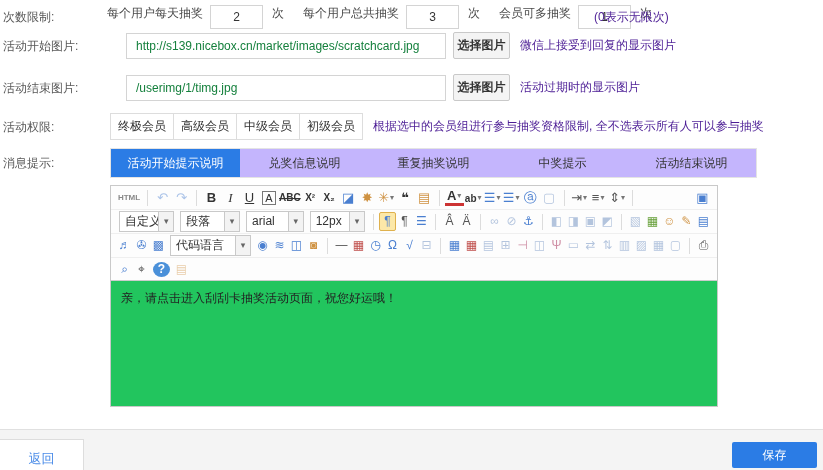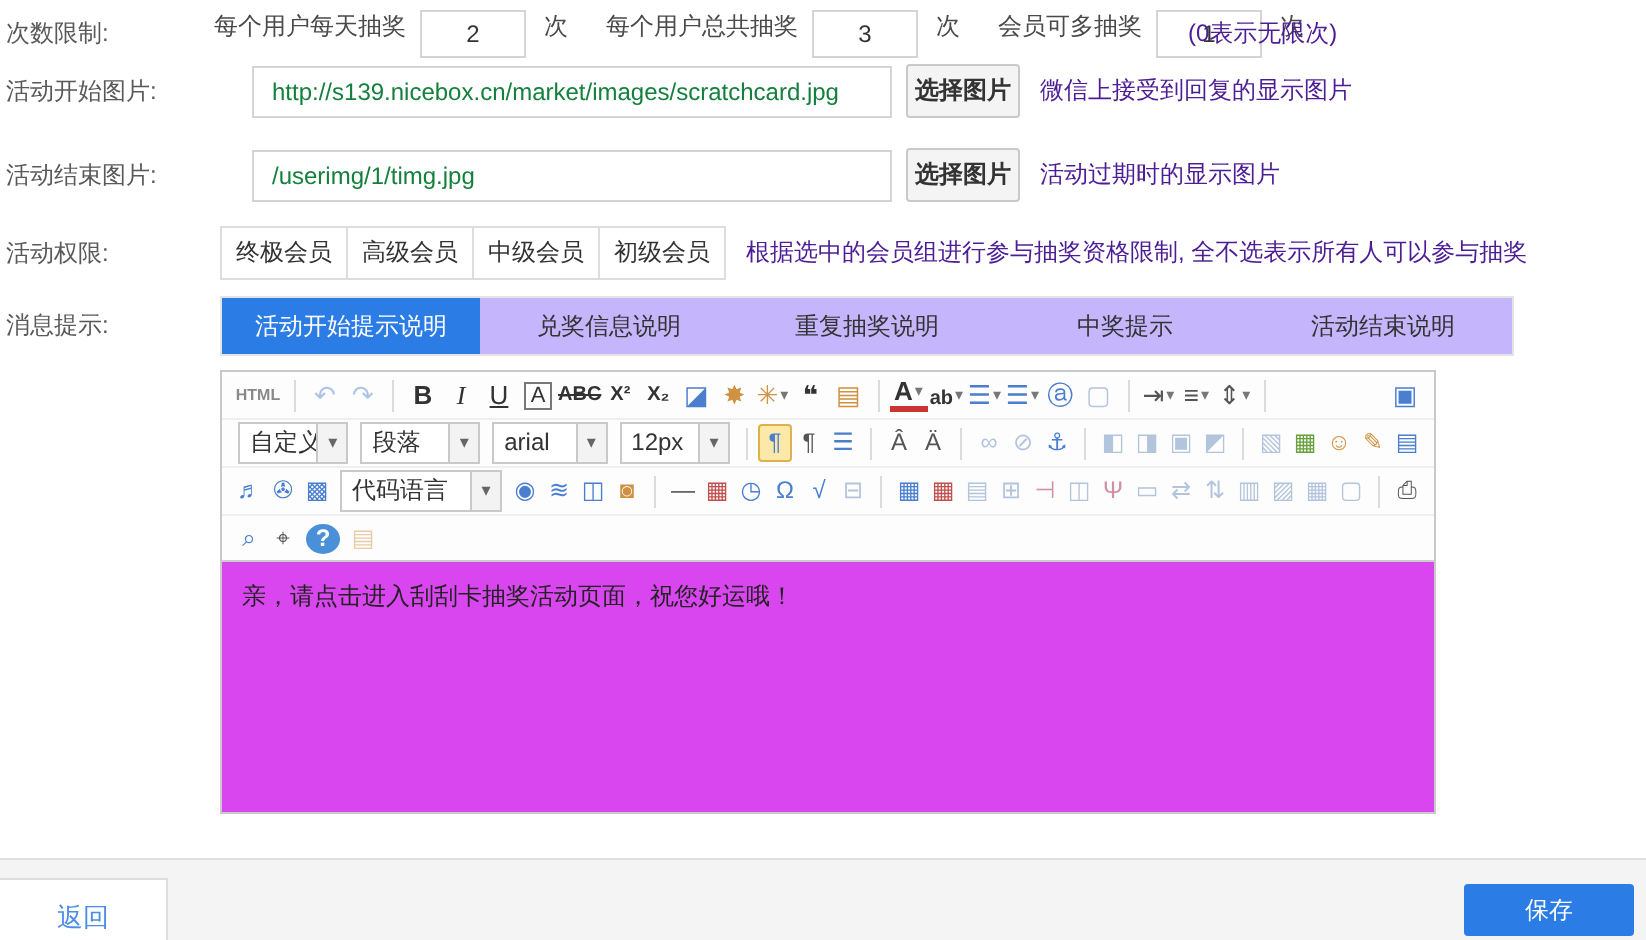--- a/index.html
+++ b/index.html
@@ -41,21 +41,21 @@
 
   
   #row-tabs { top:148px; height:30px;border-radius:14px; }
   .tabs { position:absolute; left:110px; top:0; width:647px; height:30px; display:flex;
           border:1px solid #e4e4e4; background:#c4b5fd; }
   .tab { flex:1; display:flex; align-items:center; justify-content:center; color:#333; cursor:pointer; }
   .tab.active { background:#2b7ce5; color:#fff; }
 
   
   .editor { position:absolute; left:110px; top:185px; width:608px; height:222px;
-            border:1px solid #c9c9c9; background:#d946ef; }
+            border:1px solid #c9c9c9; background:#22c55e; }
   .toolbar { border-bottom:1px solid #ccc; background:#fdfdfd; }
   .trow { display:flex; align-items:center; padding:2px 5px; height:24px; border-bottom:1px solid #efefef;
           flex-wrap:nowrap; overflow:hidden; }
   .trow.tlast { border-bottom:none; height:22px; }
   .ticon { min-width:19px; height:19px; line-height:19px; text-align:center; font-size:13px;
            color:#5b80b8; cursor:pointer; white-space:nowrap; }
   .trow.compact .ticon { min-width:17px; font-size:12px; }
   .c-blue{color:#4a7fd0;} .c-orange{color:#cf9242;} .c-dark{color:#555;}
   .c-green{color:#67a03a;} .c-red{color:#c0504d;} .c-pink{color:#cf8fa5;}
   .dim{opacity:.45;} .b{font-weight:bold;color:#333;}

